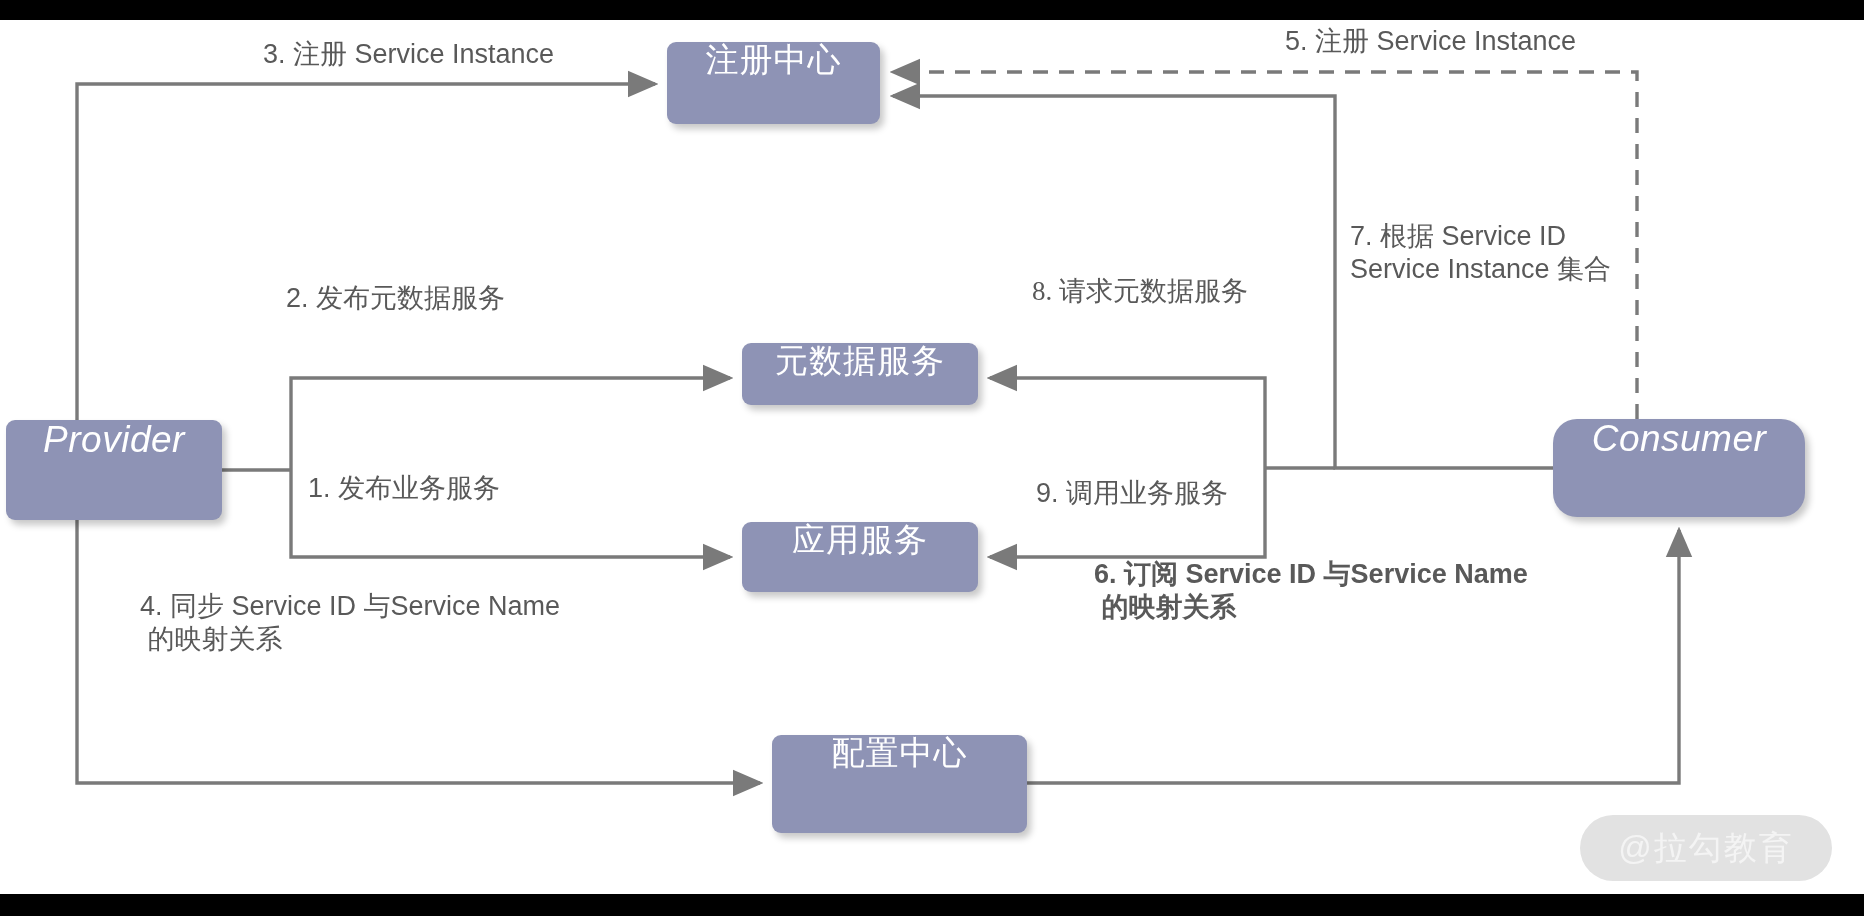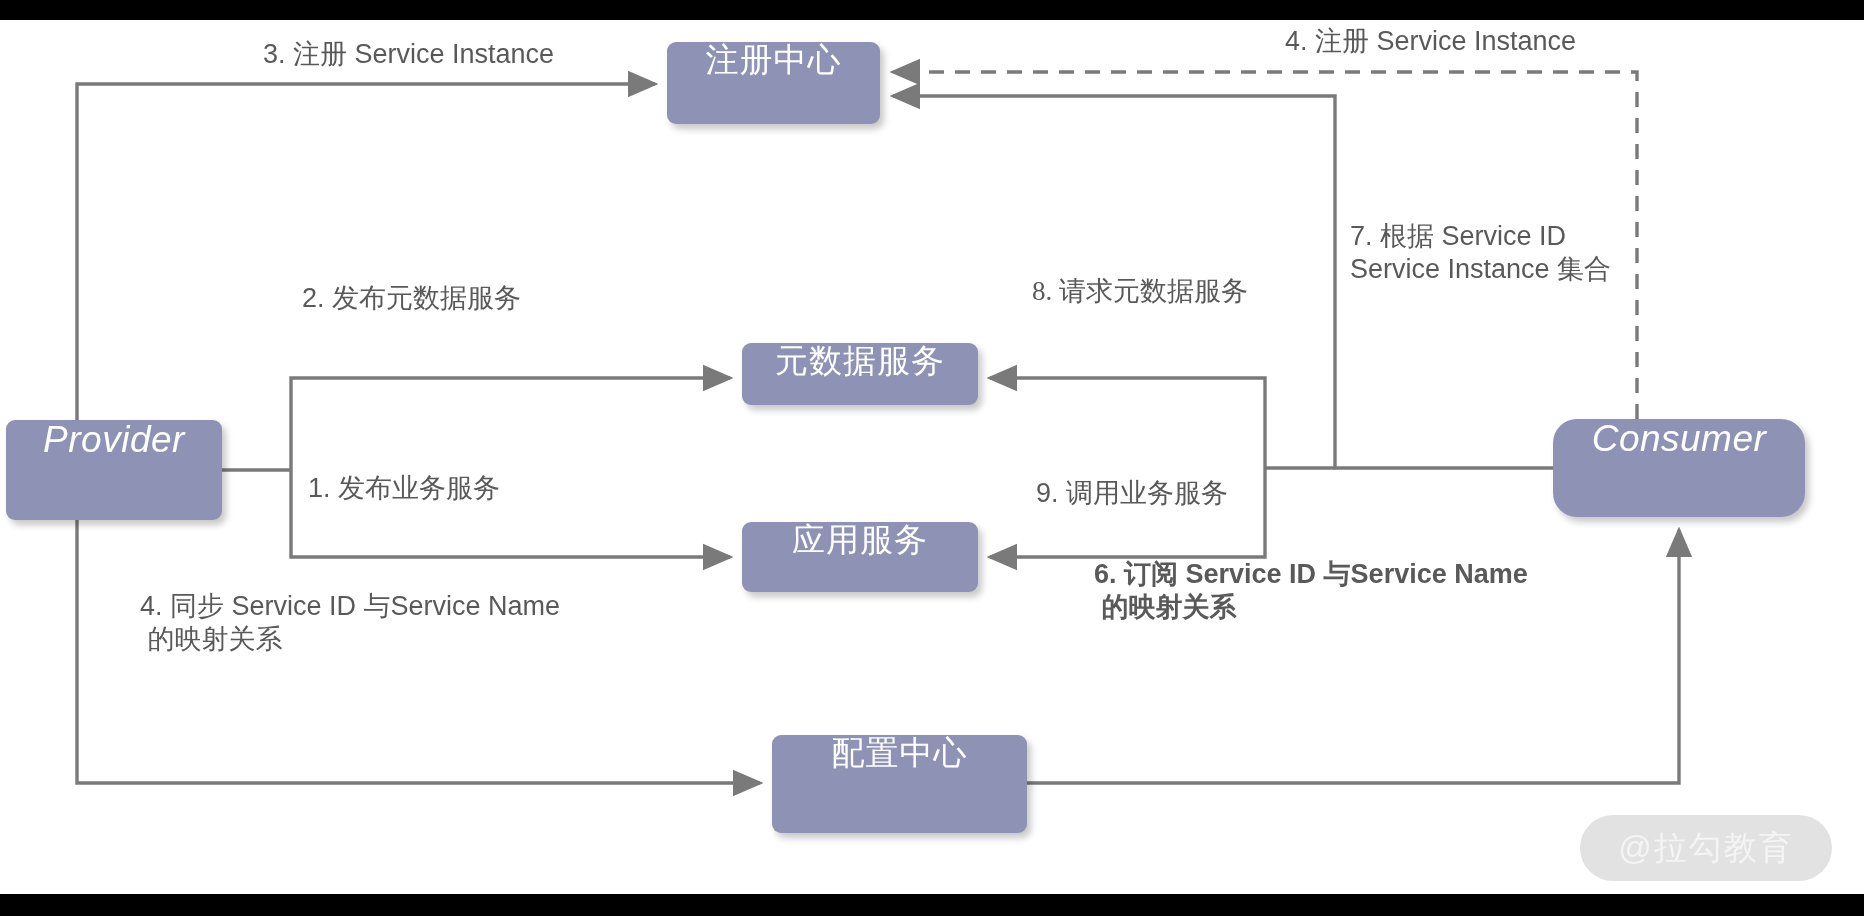--- a/index.html
+++ b/index.html
@@ -108,26 +108,26 @@
   <div class="node cn" style="left:772px;top:735px;width:255px;height:98px;">
     <span>配置中心</span>
   </div>
 
   <div class="node en" style="left:1553px;top:419px;width:252px;height:98px;border-radius:24px;">
     <span>Consumer</span>
   </div>
 
   <div class="lbl" style="left:263px;top:38px;">3. 注册 Service Instance</div>
 
-  <div class="lbl" style="left:1285px;top:25px;">4. 注册 Service Instance</div>
+  <div class="lbl" style="left:1285px;top:25px;">5. 注册 Service Instance</div>
 
   <div class="lbl" style="left:1350px;top:187px;margin-top:33px;">7. 根据 Service ID
 Service Instance 集合</div>
 
-  <div class="lbl" style="left:302px;top:282px;">2. 发布元数据服务</div>
+  <div class="lbl" style="left:286px;top:282px;">2. 发布元数据服务</div>
 
   <div class="lbl" style="left:1032px;top:275px;font-family:Liberation Serif, serif;">8. 请求元数据服务</div>
 
   <div class="lbl" style="left:308px;top:472px;">1. 发布业务服务</div>
 
   <div class="lbl" style="left:1036px;top:477px;">9. 调用业务服务</div>
 
   <div class="lbl" style="left:140px;top:590px;">4. 同步 Service ID 与Service Name
  的映射关系</div>
 

